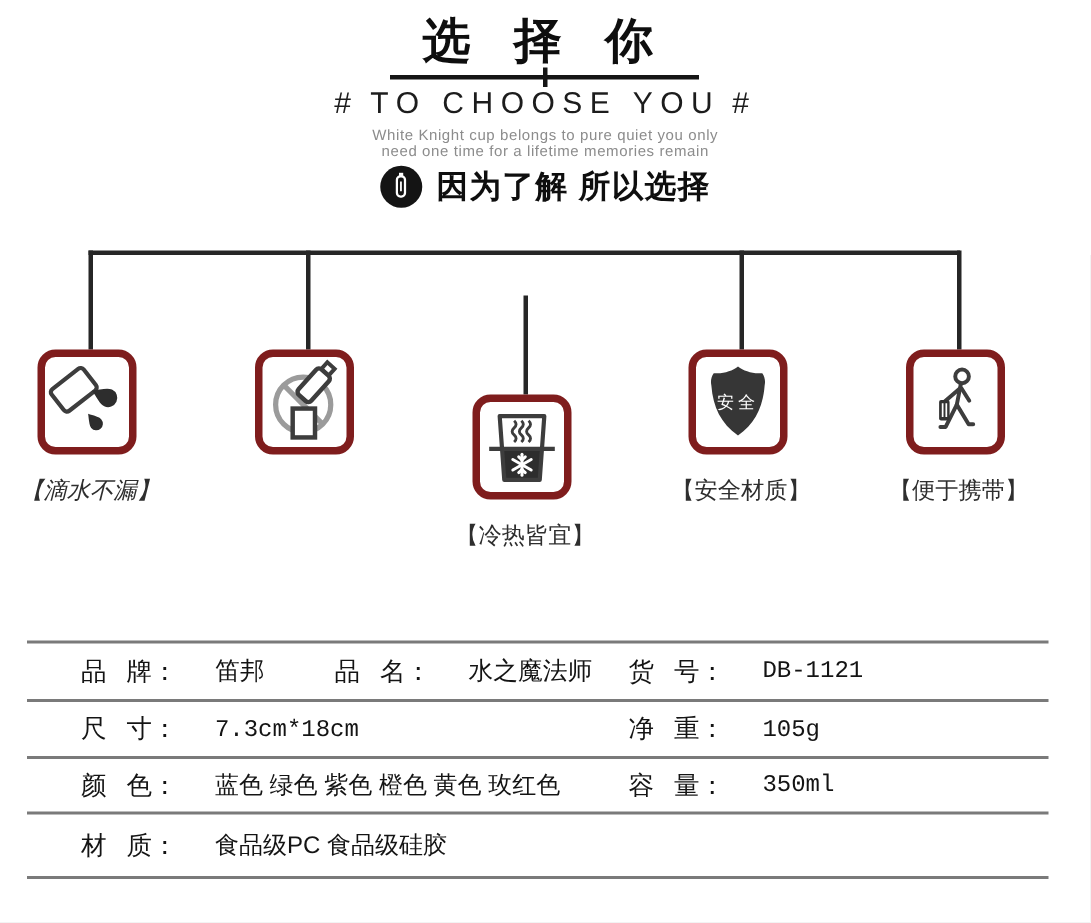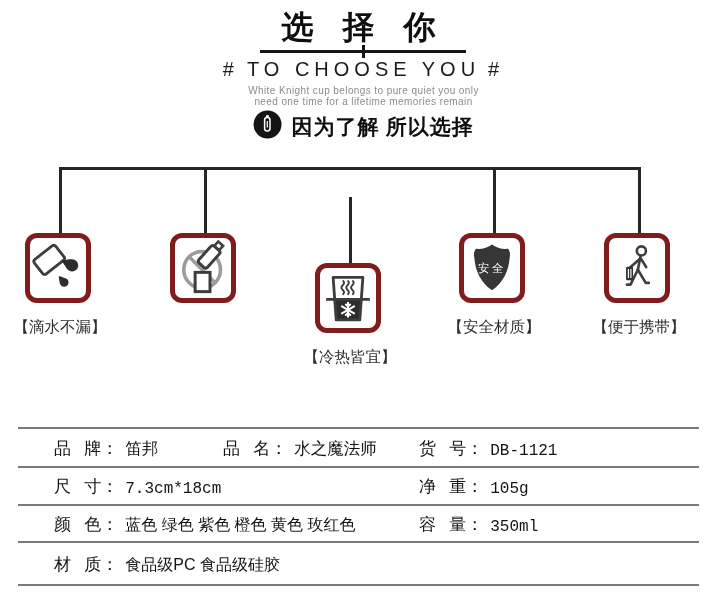--- a/index.html
+++ b/index.html
@@ -26,21 +26,21 @@
     position:absolute; top:58px; left:0; right:0; text-align:center;
     font-size:20px; letter-spacing:5px; color:#1c1c1c;
     display:flex; justify-content:center; align-items:center; gap:8px;
   }
   .tagline {
     position:absolute; top:85px; left:0; right:0; text-align:center;
     font-size:10px; line-height:11px; color:#8c8c8c; letter-spacing:.4px;
   }
   .slogan-row {
     position:absolute; top:110px; left:0; right:0;
-    display:flex; justify-content:center; align-items:center; gap:9px;font-family:Liberation Serif, serif;
+    display:flex; justify-content:center; gap:9px;
   }
   .slogan-row .slogan {
     font-size:21px; font-weight:bold; color:#0e0e0e; letter-spacing:1px;
   }
   
   .hline {
     position:absolute; top:167px; left:59px; width:581px; height:2.5px;
     background:#262626;
   }
   .feature-col { position:absolute; top:167px; width:120px; height:172px; }
@@ -50,31 +50,31 @@
   .icon-box {
     position:absolute; top:66px; left:25px; width:66px; height:70px;
     border:5px solid #7f1d1d; border-radius:12px; background:#fff;
     display:flex; align-items:center; justify-content:center;
   }
   .feature-label {
     position:absolute; top:150px; left:0; width:120px; text-align:center;
     font-size:15.5px; color:#2e2e2e;
     font-family:"Liberation Serif","DejaVu Serif",serif;
   }
-  .c1 { left:0; } .c2 { left:145px; } .c3 { left:290px;margin-top:30px; } .c4 { left:434px; } .c5 { left:579px; }
+  .c1 { left:0;font-style:italic; } .c2 { left:145px; } .c3 { left:290px;margin-top:30px; } .c4 { left:434px; } .c5 { left:579px; }
   
   .specs {
     position:absolute; top:427px; left:18px; width:681px;
     border-top:2px solid #7a7a7a;
   }
   .spec-row { position:relative; border-bottom:2px solid #7a7a7a; }
   .r1 { height:39px; } .r2 { height:38px; } .r3 { height:37px; } .r4 { height:43px; }
   .spec-cell {
     position:absolute; top:50%; transform:translateY(-50%);
-    white-space:nowrap; display:flex; align-items:flex-end;
+    white-space:nowrap; display:flex; align-items:center;gap:18px;
   }
   .pos-a { left:36px; } .pos-b { left:205px; } .pos-c { left:401px; }
   .spec-label {
     font-size:17px; color:#141414; word-spacing:9px;
     font-family:"Liberation Serif","DejaVu Serif",serif;
   }
   .spec-value { font-size:16.5px; color:#141414; margin-left:7px;
     font-family:"Liberation Serif","DejaVu Serif",serif; }
   .spec-value.mono { font-family:"Liberation Mono","DejaVu Sans Mono",monospace; font-size:16px; }
   .spec-value.sans { font-family:"Liberation Sans","DejaVu Sans",sans-serif; font-size:16px; }

